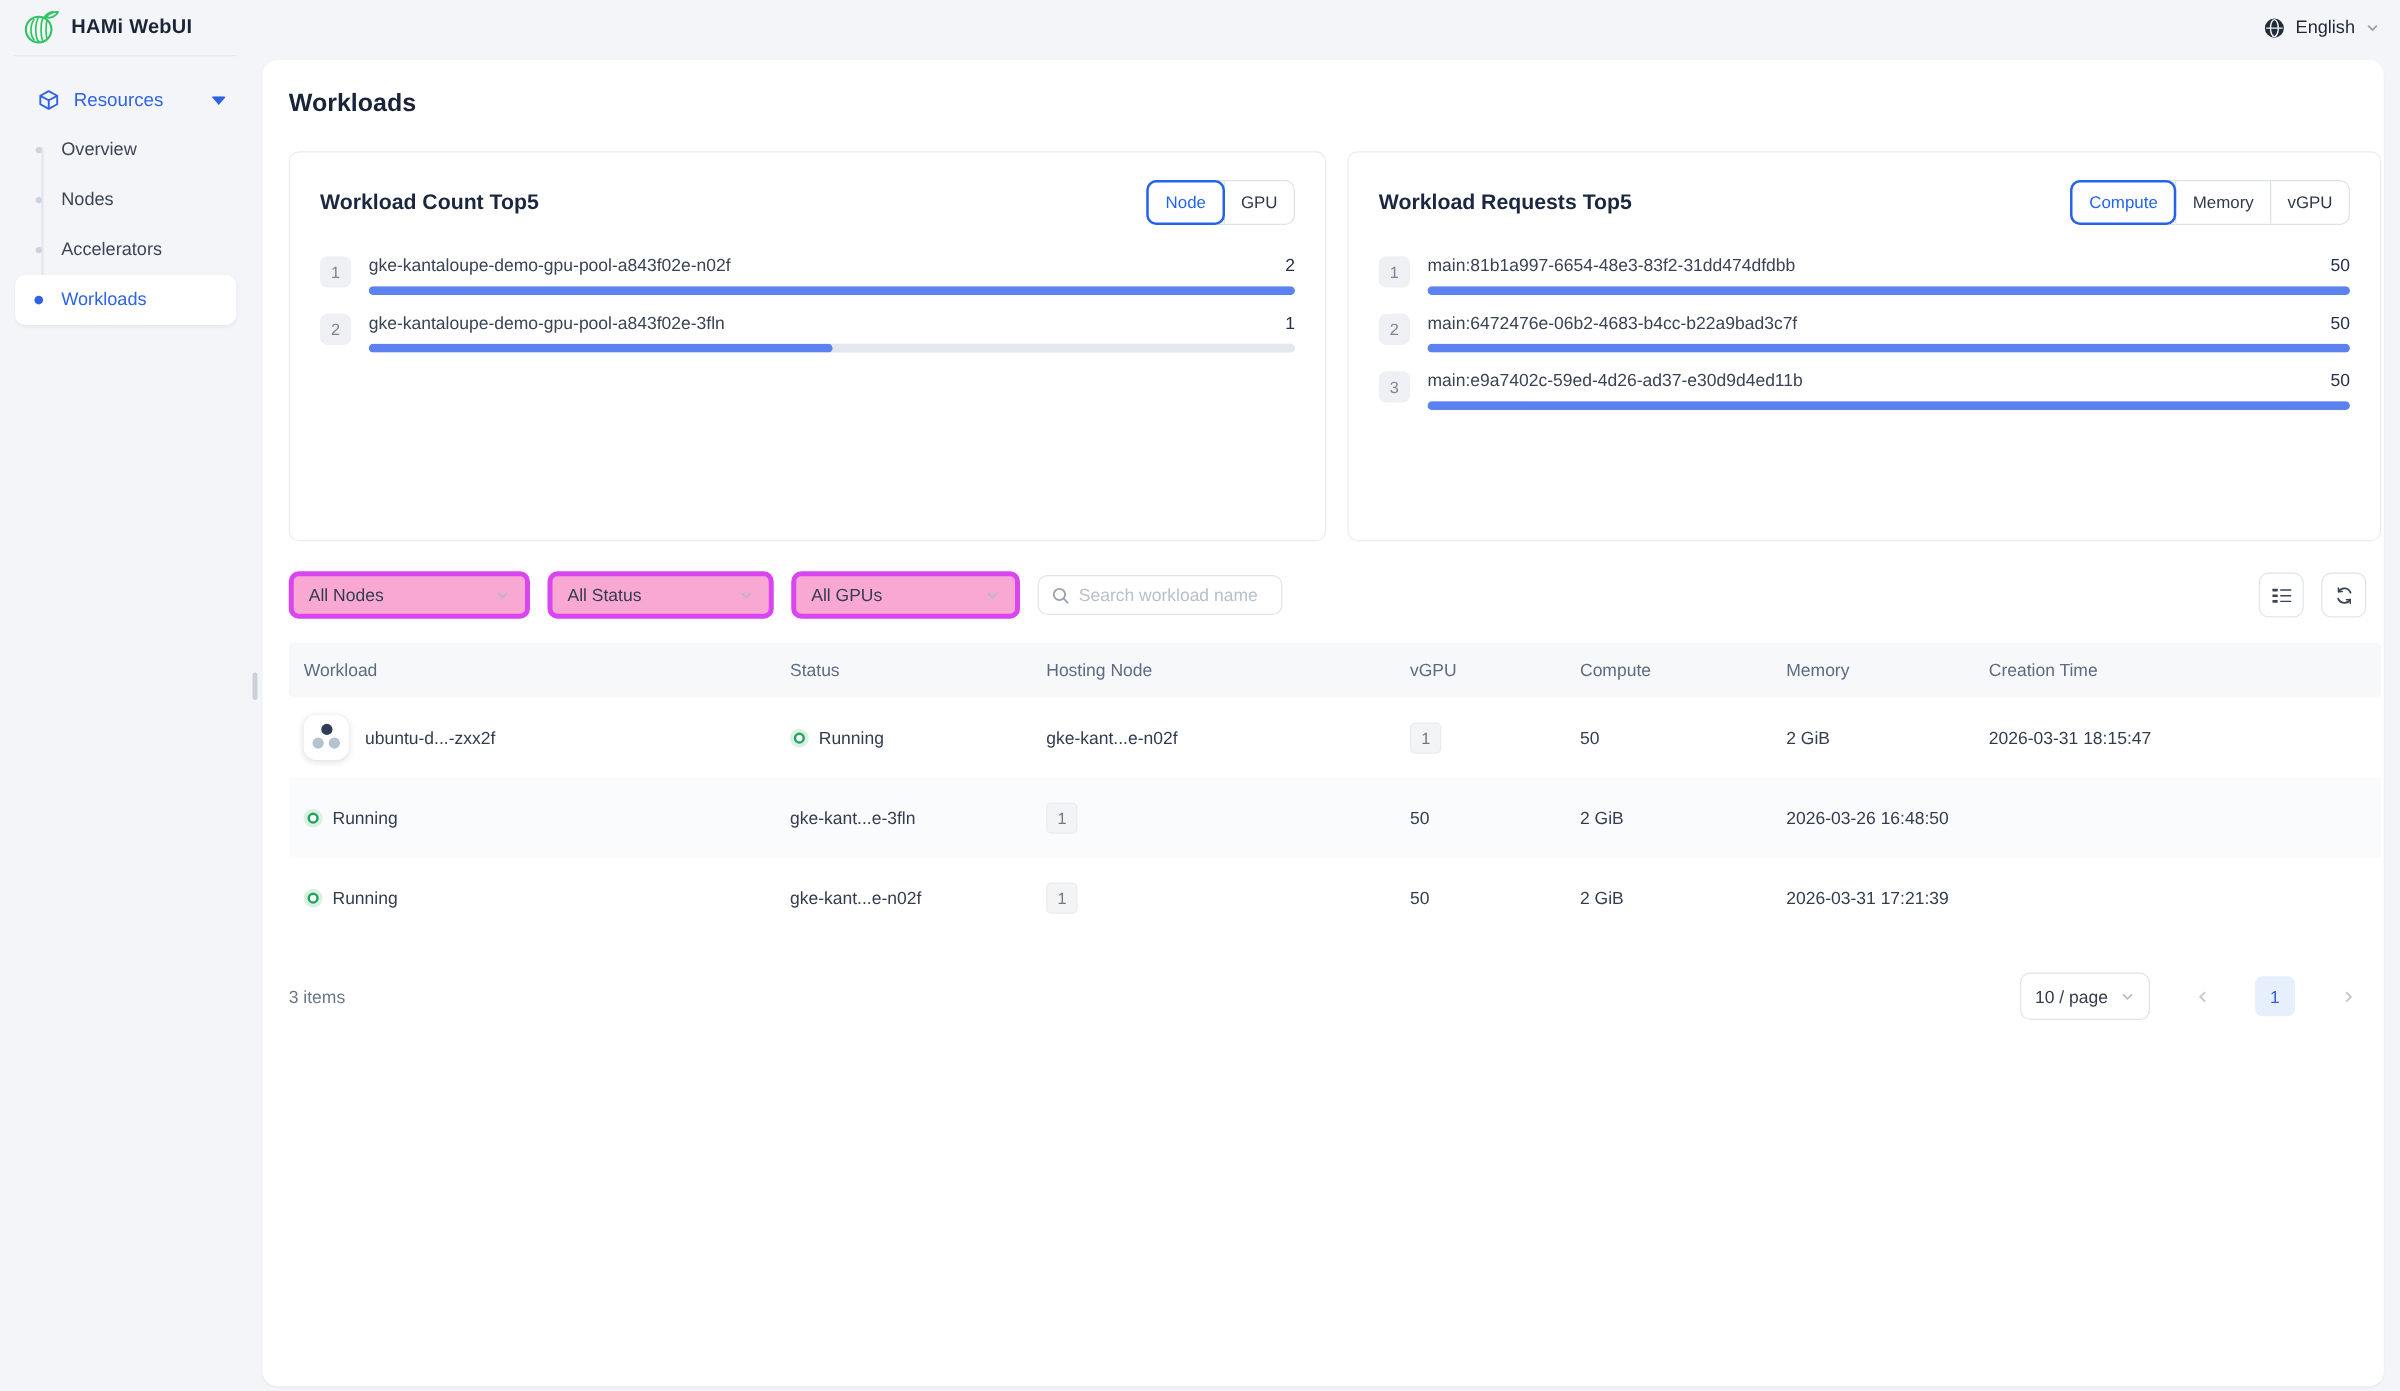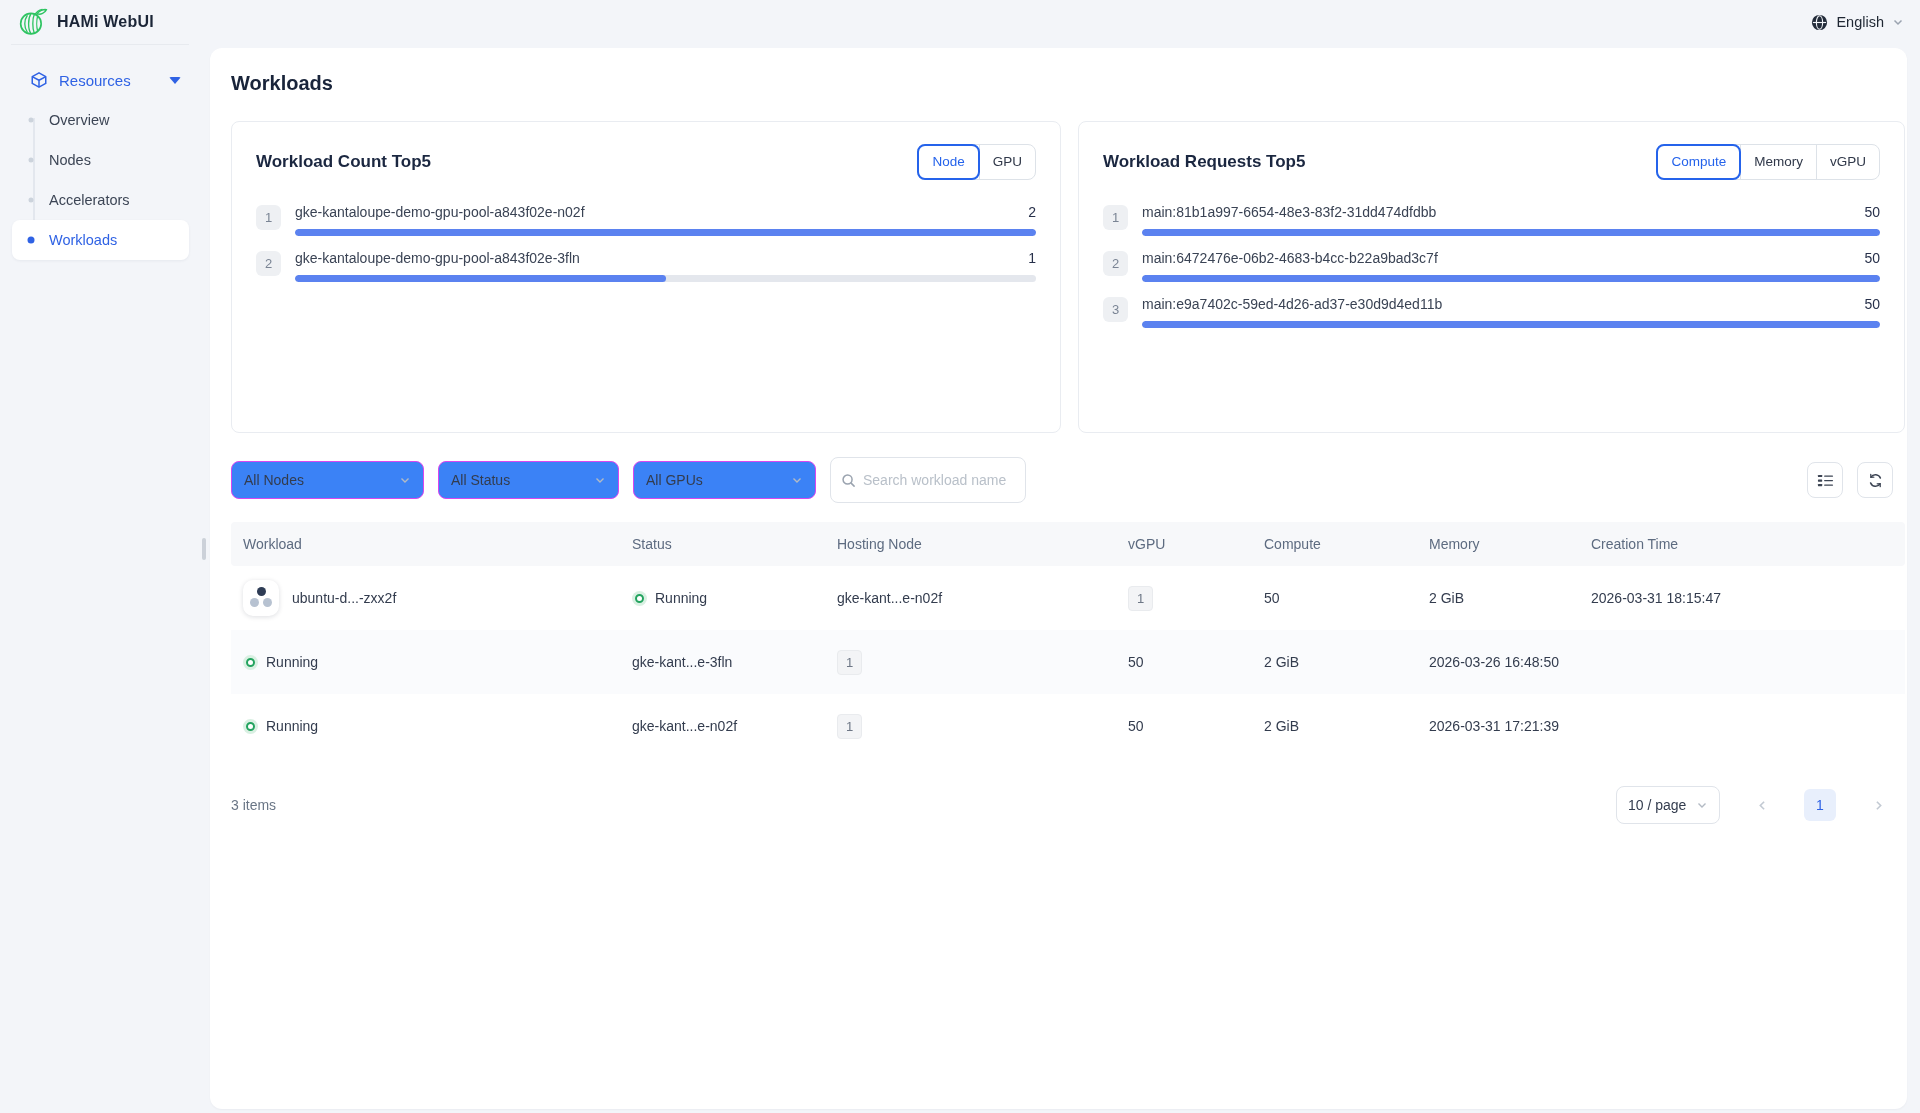--- a/index.html
+++ b/index.html
@@ -52,25 +52,25 @@
   .top-row { display:flex; gap:14px; margin-bottom:14px; }
   .rank-badge { width:25px; height:25px; flex:0 0 25px; background:#eef0f3; border-radius:6px; color:#7a8494; font-size:13px; display:flex; align-items:center; justify-content:center; margin-top:1px; }
   .top-content { flex:1; }
   .top-line { display:flex; justify-content:space-between; align-items:flex-end; font-size:14px; color:#3a4354; }
   .top-value { color:#27304a; }
   .bar { height:7px; background:#e4e7ed; border-radius:4px; margin-top:9px; overflow:hidden; }
   .bar-fill { height:100%; background:#5b82f0; border-radius:4px; }
 
   
   .filters-row { display:flex; align-items:center; gap:14px; margin-top:24px; padding-right:12px; }
-  .select { height:38px; border:1px solid #d946ef; border-radius:8px; background:#3b82f6; display:flex; align-items:center; justify-content:space-between; padding:0 12px; font-size:14px; color:#333c4e; cursor:pointer; }
+  .select { height:38px; border:4px solid #d946ef; border-radius:8px; background:#f9a8d4; display:flex; align-items:center; justify-content:space-between; padding:0 12px; font-size:14px; color:#333c4e; cursor:pointer; }
   .select.nodes { width:193px; }
   .select.status { width:181px; }
   .select.gpus { width:183px; }
-  .searchbox { width:196px; height:46px; border:1px solid #e0e4ea; border-radius:8px; background:#fff; display:flex; align-items:center; padding:12px 10px; gap:7px; }
+  .searchbox { width:196px; height:32px; border:1px solid #e0e4ea; border-radius:8px; background:#fff; display:flex; align-items:center; padding:12px 10px; gap:7px; }
   .searchbox input { border:none; outline:none; flex:1; font-size:14px; font-family:inherit; color:#333c4e; min-width:0; background:transparent; }
   .searchbox input::placeholder { color:#b9c0c9; }
   .filters-spacer { flex:1; }
   .icon-btn { width:36px; height:36px; border:1px solid #e0e4ea; border-radius:8px; background:#fff; display:flex; align-items:center; justify-content:center; cursor:pointer; }
 
   
   .table { margin-top:19px; }
   .thead, .trow { display:grid; grid-template-columns:389px 205px 291px 136px 165px 162px 1fr; align-items:center; }
   .thead { height:44px; background:#f7f8fa; border-radius:4px; color:#5d6b80; font-size:14px; font-weight:400; }
   .thead > div, .trow > div { padding-left:12px; }

